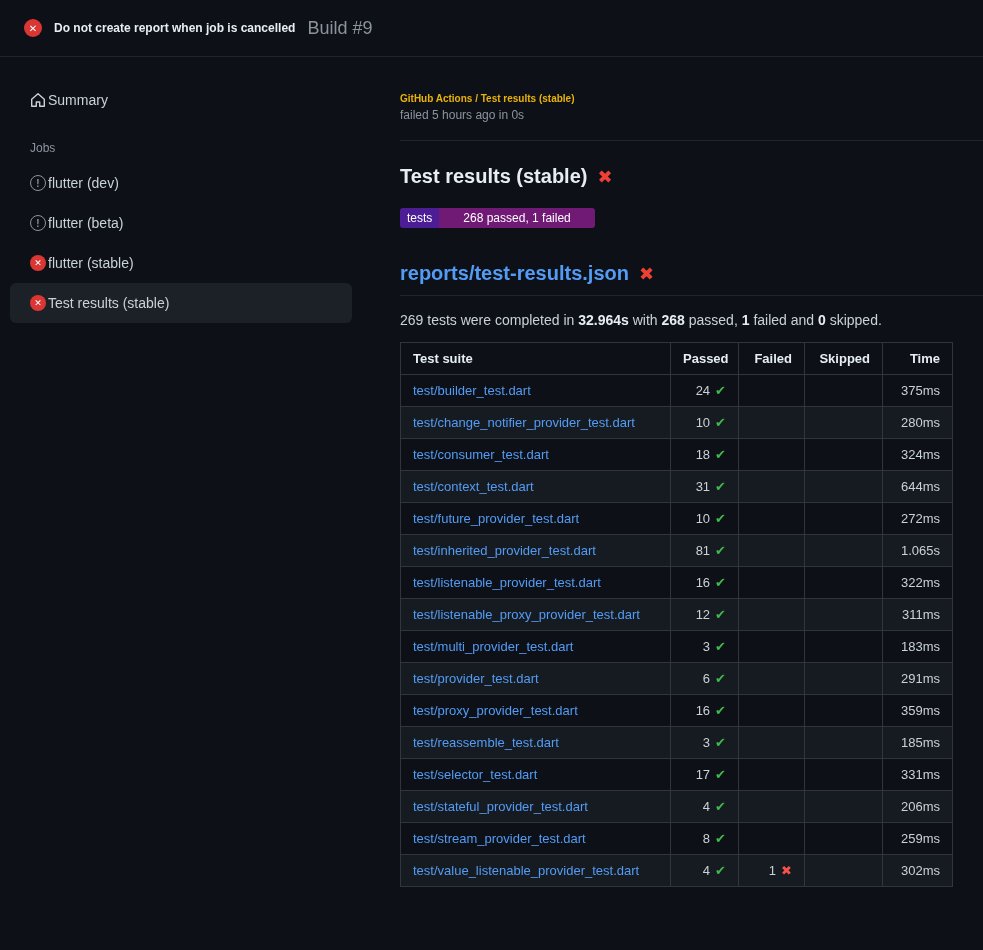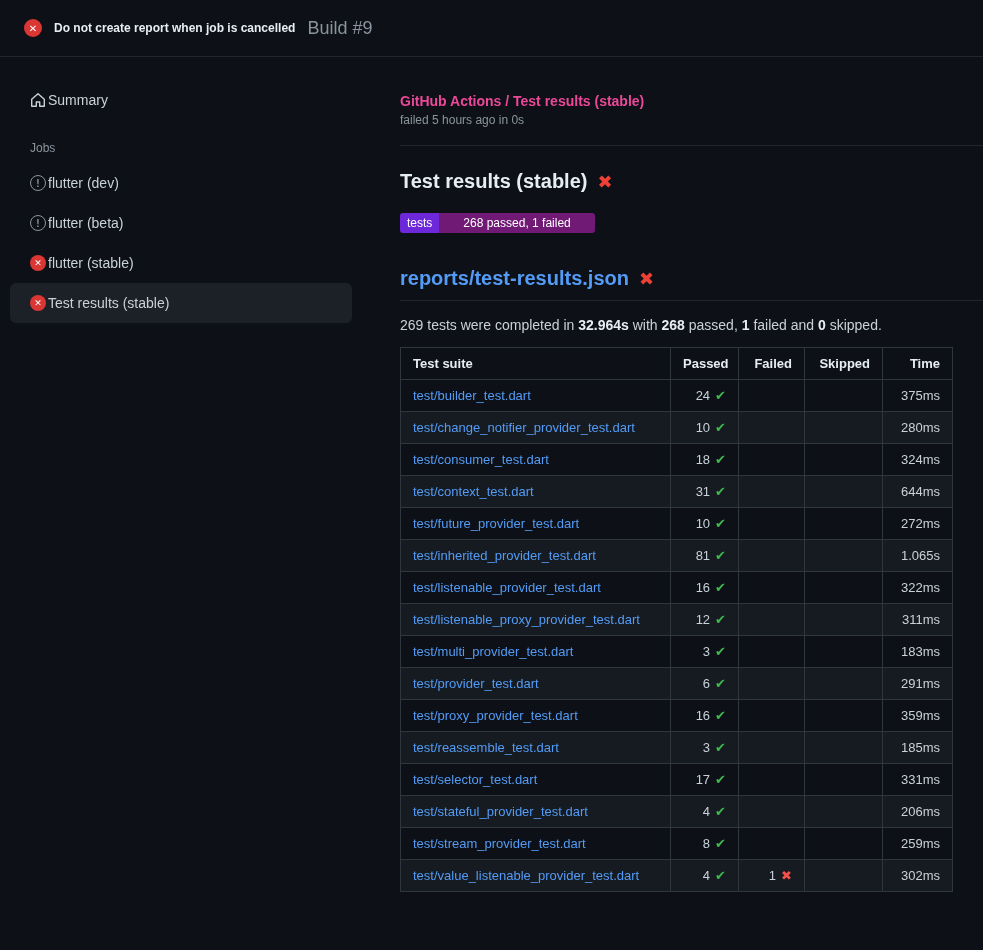--- a/index.html
+++ b/index.html
@@ -49,33 +49,33 @@
     display: flex; align-items: center; justify-content: center;
   }
   .job-icon.neutral {
     border: 1.5px solid #8b949e; color: #8b949e;
     font-size: 10px; font-weight: 700;
   }
   .job-icon.fail { background: #da3633; color: #fff; font-size: 9px; font-weight: 700; }
   .home-icon { width: 16px; height: 16px; flex: none; display: flex; }
   
   main { flex: 1; padding: 36px 0 0 24px; }
-  .breadcrumb { font-weight: 700; font-size: 14px; color: #ec4899; }
+  .breadcrumb { font-weight: 700; font-size: 10px; color: #eab308; }
   .status-line { margin-top: 4px; font-size: 12px; color: #8b949e; }
   hr.divider { border: none; border-top: 1px solid #21262d; margin: 18px 0 0; }
   .section-title {
     margin: 24px 0 0; display: flex; align-items: center; gap: 10px;
     font-size: 20px; font-weight: 700; color: #e6edf3;
   }
   .heading-cross { color: #ee4035; font-size: 18px; font-weight: 700; }
   .badge {
     display: inline-flex; margin-top: 20px; font-size: 12px;
     border-radius: 3px; overflow: hidden; line-height: 18px;
   }
-  .badge-label { background: #6d28d9; color: #fff; padding: 1px 7px; }
+  .badge-label { background: #4c1d95; color: #fff; padding: 1px 7px; }
   .badge-value { background: #701a75; color: #fff; padding: 1px 24px; }
   .report-title {
     margin: 34px 0 0; padding-bottom: 10px;
     border-bottom: 1px solid #21262d;
     display: flex; align-items: center; gap: 10px;
     font-size: 20px; font-weight: 700;
   }
   .report-title a { color: #539bf5; text-decoration: none; }
   .summary-line { margin: 16px 0 4px; font-size: 14px; color: #c9d1d9; }
   .summary-line b { color: #e6edf3; }

